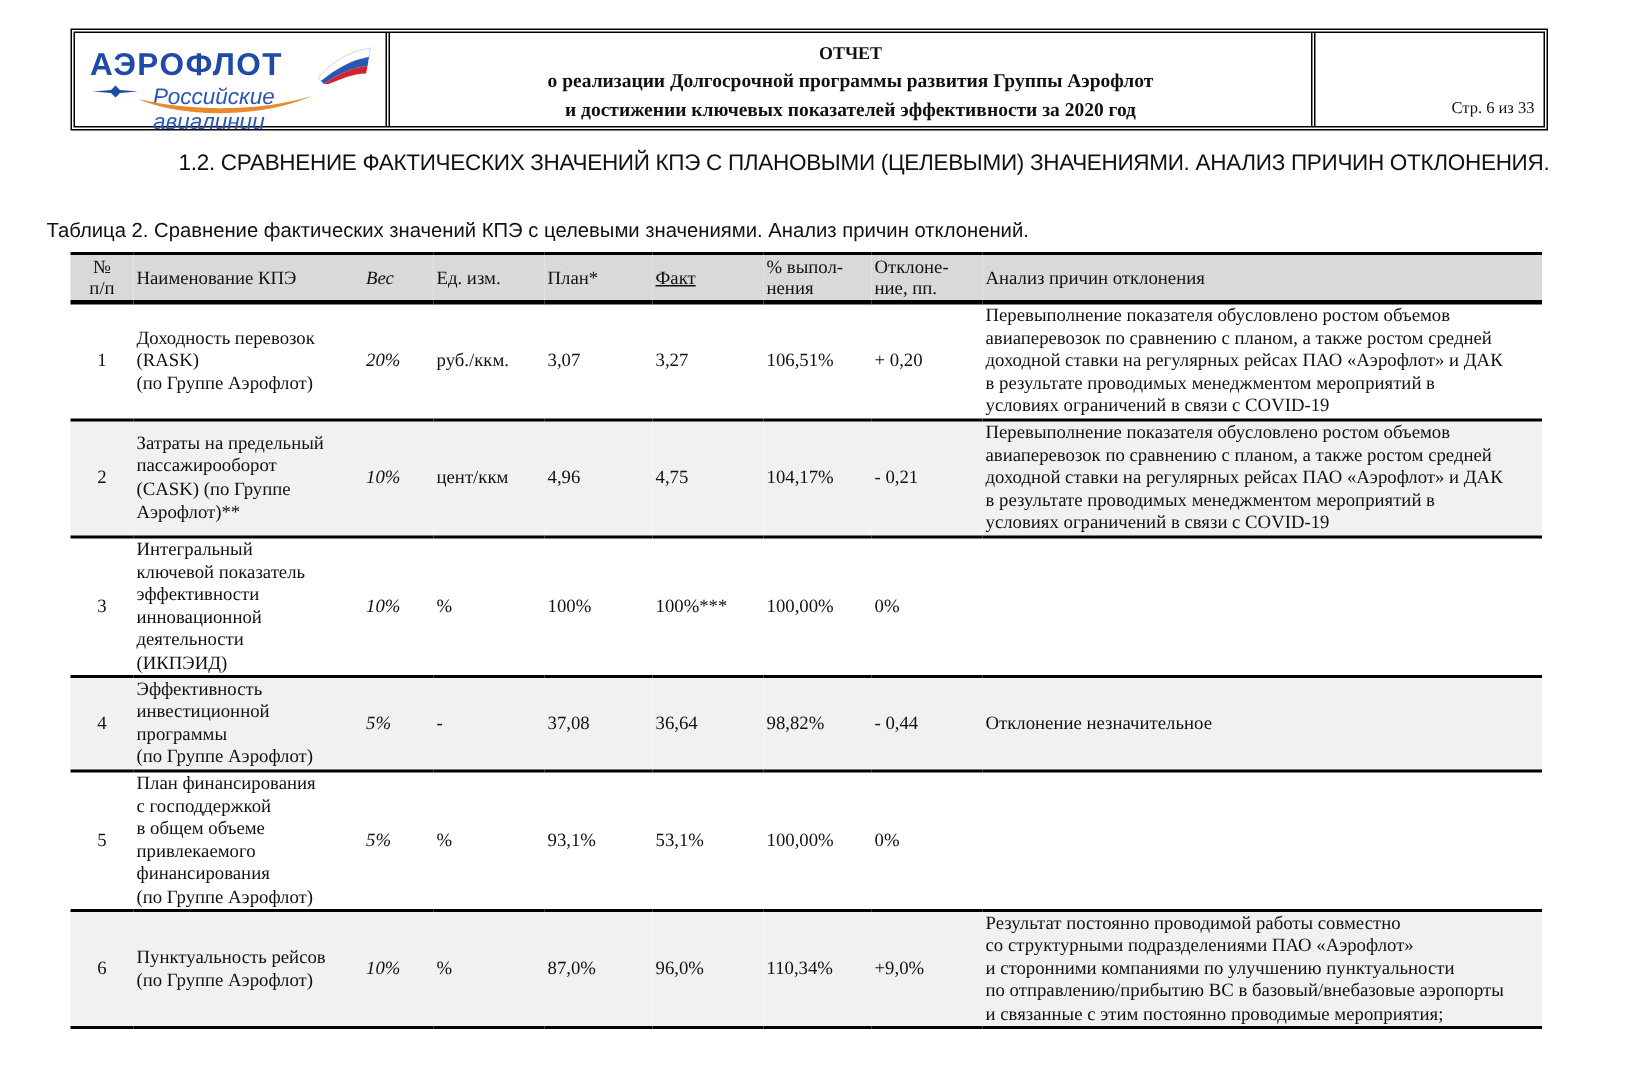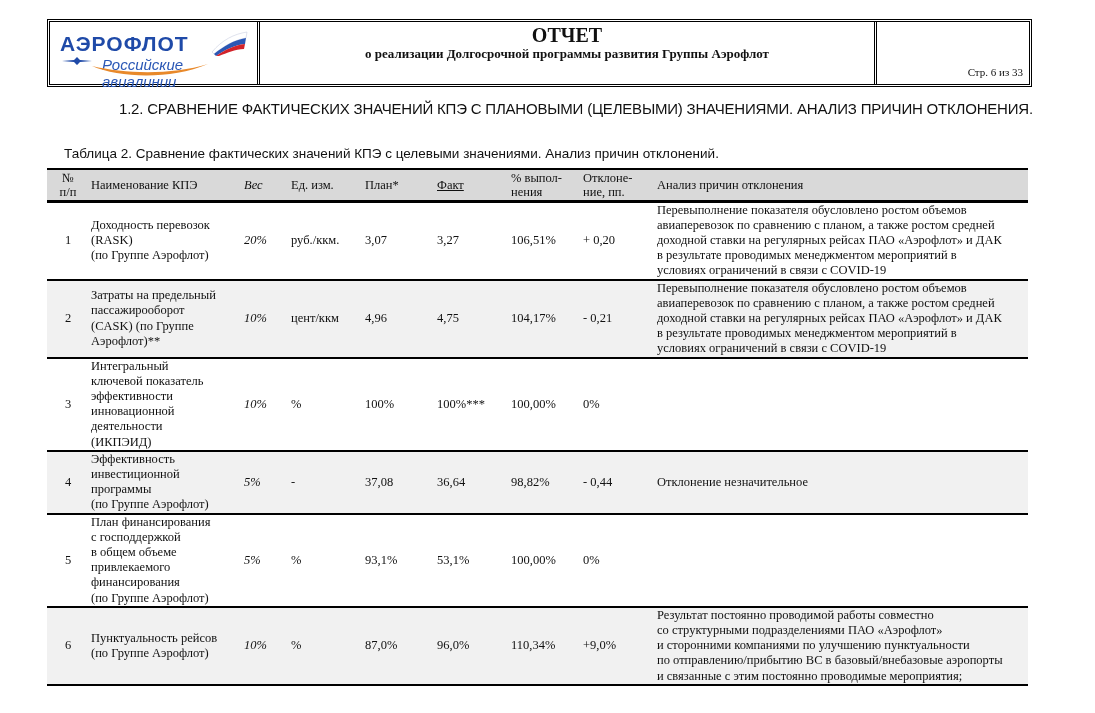--- a/index.html
+++ b/index.html
@@ -5,39 +5,39 @@
   html, body { margin: 0; padding: 0; background: #ffffff; }
   body { width: 1095px; height: 713px; position: relative; overflow: hidden;
          font-family: "Liberation Serif", "DejaVu Serif", serif; color: #111; }
 
   
   .hdr { position: absolute; left: 47px; top: 19px; width: 985px; height: 68px;
          border: 3px double #000; box-sizing: border-box; display: flex; justify-content: center; }
   .hdr-logo { width: 210px; border-right: 3px double #000; position: relative; box-sizing: border-box; }
   .hdr-title { flex: 1; border-right: 3px double #000; text-align: center; box-sizing: border-box;
                padding-top: 4px; font-weight: bold; }
-  .hdr-title .t1 { font-size: 20px; line-height: 18px; }
+  .hdr-title .t1 { font-size: 12px; line-height: 18px; }
   .hdr-title .t2 { font-size: 13px; line-height: 19px; }
   .hdr-page { width: 152px; position: relative; }
   .hdr-page span { position: absolute; right: 6px; bottom: 6px; font-size: 11px; }
 
   .logo-word { position: absolute; left: 10px; top: 10px; font-family: "Liberation Sans", sans-serif;
                font-weight: bold; font-size: 21px; color: #1f4aa8; letter-spacing: 1px; }
   .logo-sub { position: absolute; left: 52px; top: 34px; font-family: "Liberation Sans", sans-serif;
               font-style: italic; font-size: 15px; color: #2a57b5; }
   .logo-flag { position: absolute; left: 160px; top: 8px; width: 38px; height: 26px; }
   .logo-wings { position: absolute; left: 12px; top: 34px; width: 30px; height: 10px; }
   .logo-swoosh { position: absolute; left: 40px; top: 40px; width: 120px; height: 18px; }
 
   
   .section { position: absolute; left: 119px; top: 99px; width: 930px;
              font-family: "Liberation Sans", sans-serif; font-weight: normal; font-size: 15px;
              line-height: 19px; letter-spacing: -0.2px; }
 
-  .caption { position: absolute; left: 64px; top: 146px; font-family: "Liberation Sans", sans-serif;
+  .caption { position: absolute; left: 31px; top: 146px; font-family: "Liberation Sans", sans-serif;
              font-size: 13.5px; }
 
   
   table.kpi { position: absolute; left: 47px; top: 168px; width: 981px; border-collapse: collapse;
               font-size: 12.5px; }
   table.kpi th, table.kpi td { text-align: left; vertical-align: middle; padding: 0 2px; font-weight: normal; line-height: 15.2px; }
   table.kpi thead tr { background: #d9d9d9; border-top: 2px solid #000; border-bottom: 3px solid #000; height: 32px; }
   table.kpi thead th { line-height: 14px; }
   table.kpi tbody tr { border-bottom: 2px solid #000; }
   table.kpi tbody tr.alt { background: #f1f1f1; }
@@ -68,20 +68,21 @@
       <path d="M0 5 L12 4 L15 1 L18 4 L30 5 L18 6 L15 9 L12 6 Z" fill="#1f4aa8"></path>
     </svg>
     <span class="logo-sub">Российские авиалинии</span>
     <svg class="logo-swoosh" viewBox="0 0 120 18">
       <path d="M2 4 C30 16, 80 18, 118 2 C82 13, 36 12, 2 4 Z" fill="#e8892b"></path>
     </svg>
   </div>
   <div class="hdr-title">
     <div class="t1">ОТЧЕТ</div>
     <div class="t2">о реализации Долгосрочной программы развития Группы Аэрофлот</div>
+    <div class="t2">и достижении ключевых показателей эффективности за 2020 год</div>
   </div>
   <div class="hdr-page">
     <span>Стр. 6 из 33</span>
   </div>
 </div>
 
 <div class="section">1.2. СРАВНЕНИЕ ФАКТИЧЕСКИХ ЗНАЧЕНИЙ КПЭ С ПЛАНОВЫМИ (ЦЕЛЕВЫМИ) ЗНАЧЕНИЯМИ. АНАЛИЗ ПРИЧИН ОТКЛОНЕНИЯ.</div>
 <div class="caption">Таблица 2. Сравнение фактических значений КПЭ с целевыми значениями. Анализ причин отклонений.</div>
 
 <table class="kpi">

